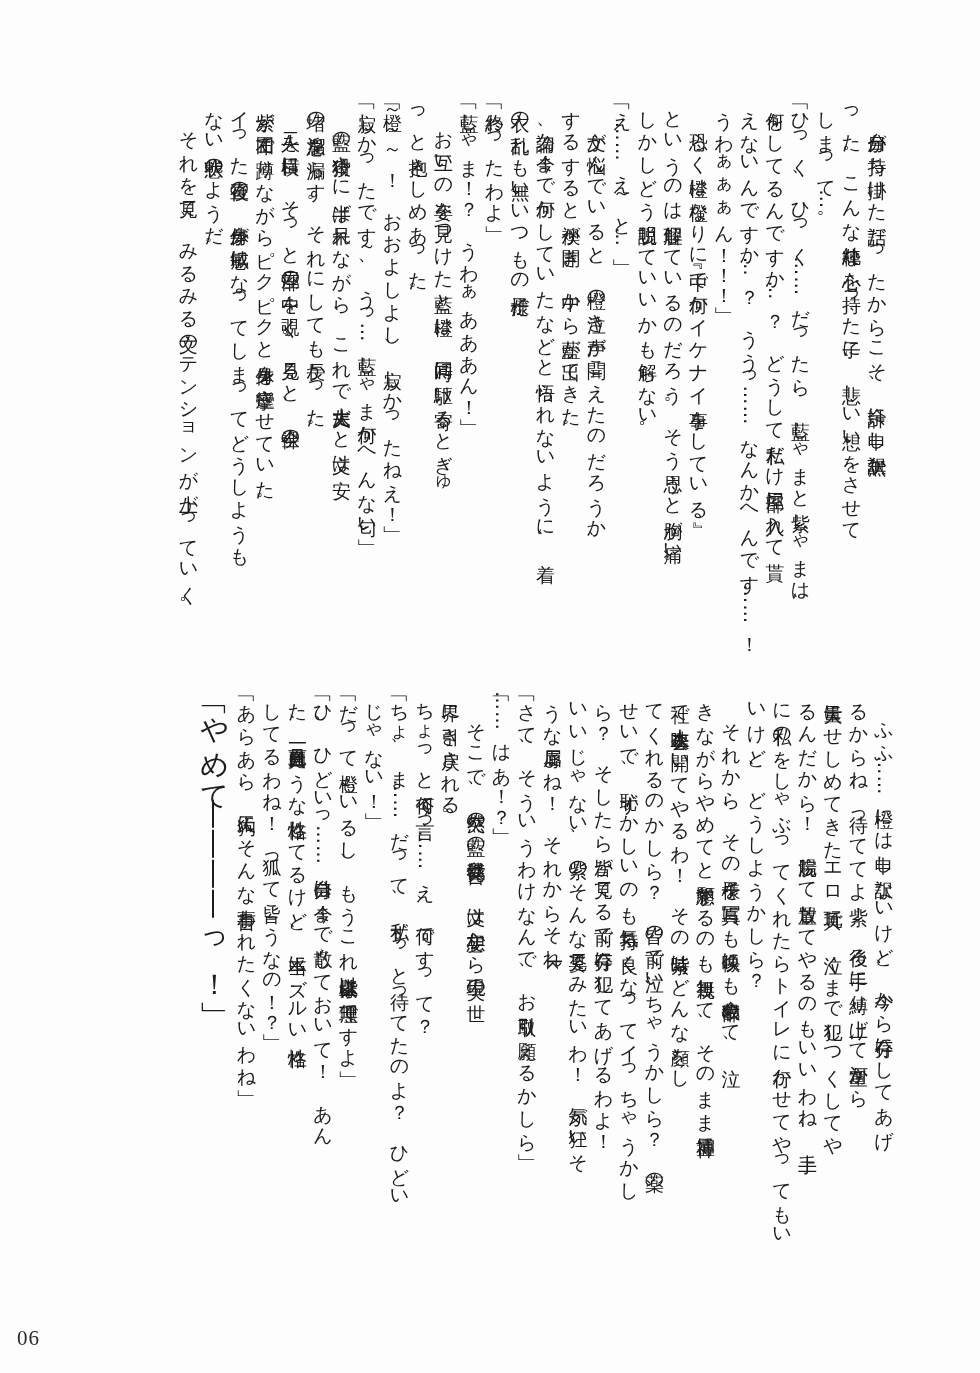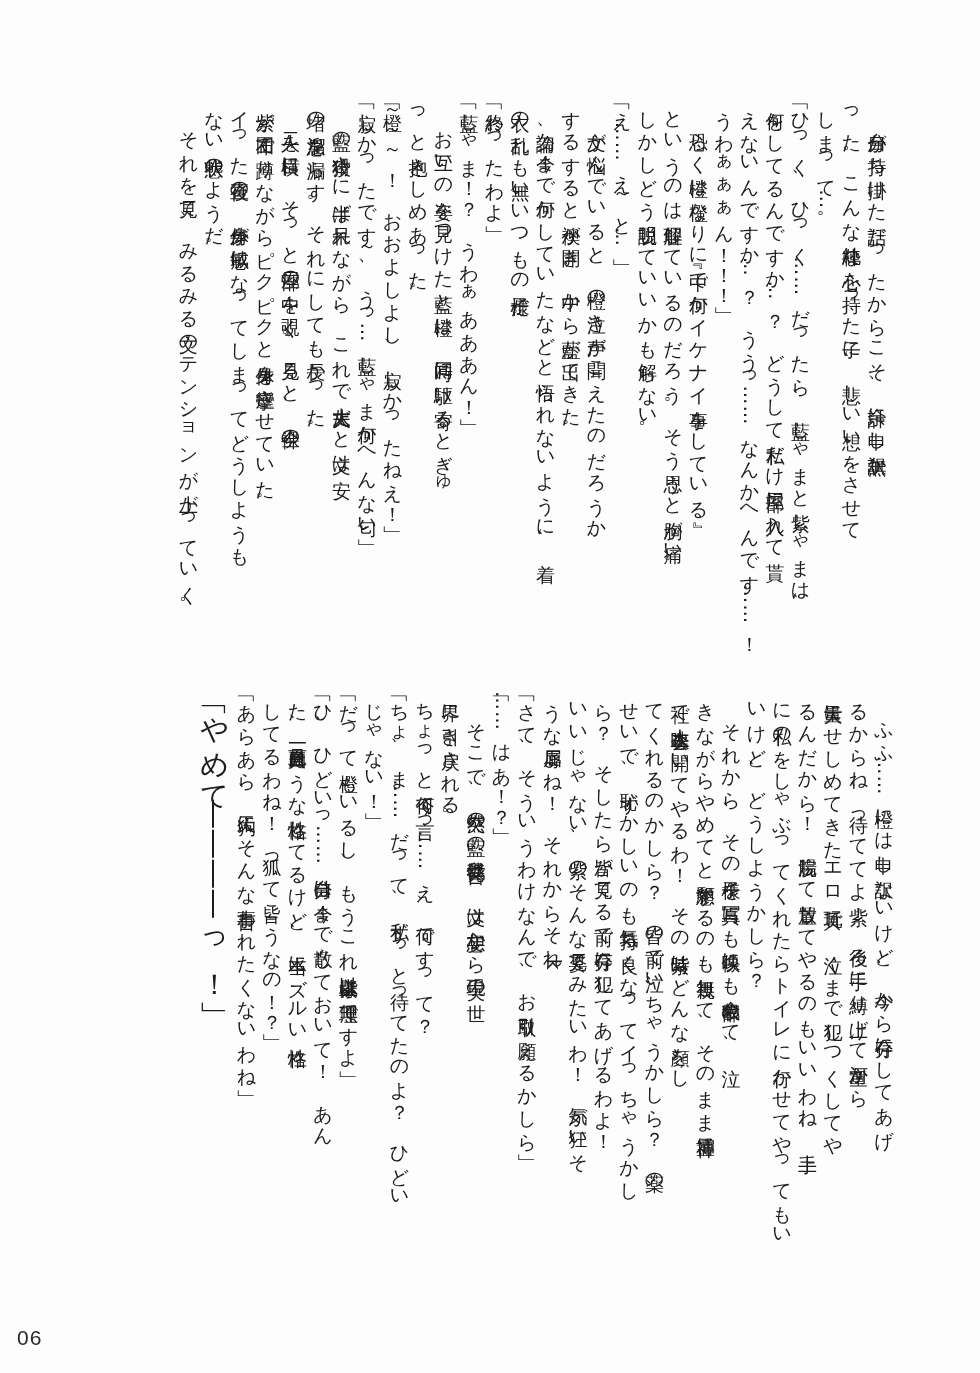--- a/index.html
+++ b/index.html
@@ -51,21 +51,21 @@
   .vline-big {
     font-size: 28px;
     line-height: 40px;
     letter-spacing: 2px;
     padding-top: 6px;
   }
   .pagenum {
     position: absolute;
     left: 17px;
     top: 1326px;
-    font-family: Liberation Sans, sans-serif;
+    font-family: Liberation Serif, serif;
     font-size: 21px;
     letter-spacing: 1px;
     color: #2a2a2a;
   }
 </style>
 </head>
 <body>
 
 <div class="scan-page">
 

